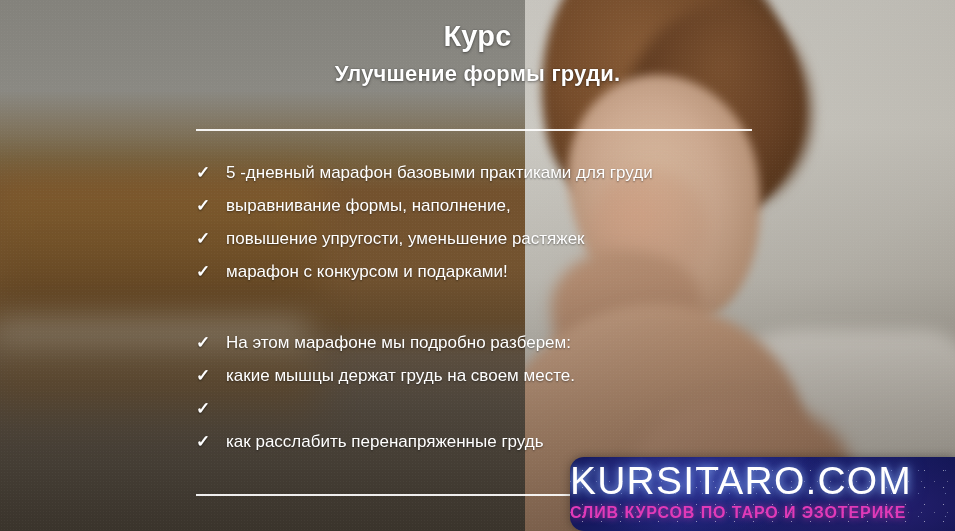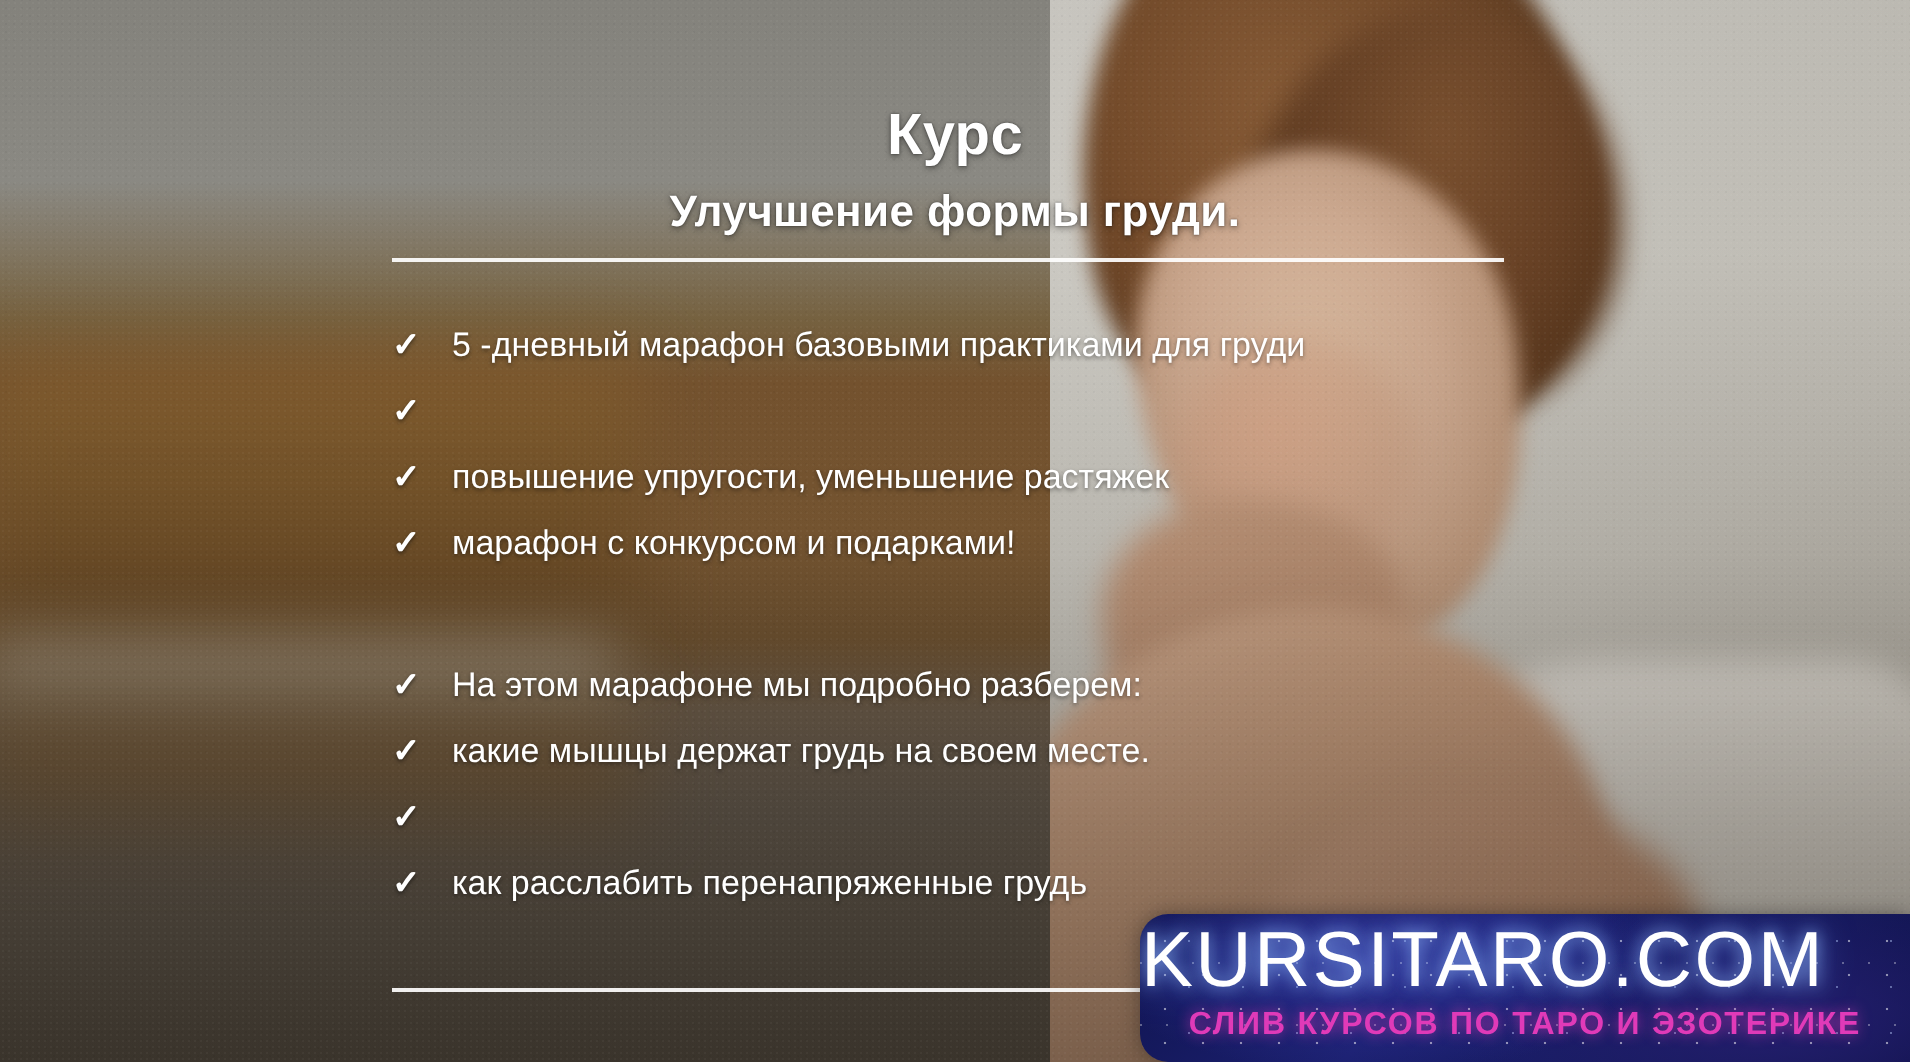--- a/index.html
+++ b/index.html
@@ -215,21 +215,21 @@
     top: 17px;
     width: 955px;
     text-align: center;
     color: #ffffff;
     font-weight: bold;
     font-size: 30px;
     line-height: 38px;
     letter-spacing: 0.2px;
     text-shadow: 0 1px 3px rgba(0,0,0,0.42), 0 0 1px rgba(0,0,0,0.5);
   }
-  .heading .line1 { display: block; font-size: 29px; margin-top: 32px; }
+  .heading .line1 { display: block; font-size: 29px; }
   .heading .line2 { display: block; font-size: 22px; }
 
   .divider {
     position: absolute;
     left: 196px;
     width: 556px;
     height: 2px;
     background: rgba(255,255,255,0.92);
   }
   .divider-top    { top: 129px; }
@@ -302,34 +302,32 @@
       radial-gradient(circle, rgba(190,210,255,0.8) 0.5px, transparent 0.7px),
       radial-gradient(circle, rgba(255,255,255,0.6) 0.4px, transparent 0.6px);
     background-size: 19px 17px, 27px 23px, 13px 31px;
     background-position: 3px 5px, 11px 2px, 7px 9px;
   }
   .wm-title {
     position: absolute;
     left: 0;
     top: 2px;
     width: 343px;
-    text-align: center;
     color: #ffffff;
     font-size: 39px;
     line-height: 44px;
     font-weight: normal;
     letter-spacing: 1.2px;
     text-shadow: 0 0 9px rgba(150,190,255,0.9), 0 0 18px rgba(90,140,255,0.55);
   }
   .wm-sub {
     position: absolute;
     left: 0;
     top: 46px;
     width: 385px;
-    text-align: center;
     color: #e03ab8;
     font-size: 16px;
     line-height: 20px;
     font-weight: bold;
     letter-spacing: 0.9px;
     text-shadow: 0 0 7px rgba(224,58,184,0.75);
   }
 </style>
 </head>
 <body>
@@ -366,20 +364,21 @@
     <div class="divider divider-top"></div>
 
     <div class="list-block block-level1">
       <ul class="items">
         <li class="item">
           <span class="check">✓</span>
           <span class="item-text">5 -дневный марафон базовыми практиками для груди</span>
         </li>
         <li class="item">
           <span class="check">✓</span>
+          <span class="item-text">выравнивание формы, наполнение,</span>
         </li>
         <li class="item">
           <span class="check">✓</span>
           <span class="item-text">повышение упругости, уменьшение растяжек</span>
         </li>
         <li class="item">
           <span class="check">✓</span>
           <span class="item-text">марафон с конкурсом и подарками!</span>
         </li>
       </ul>

